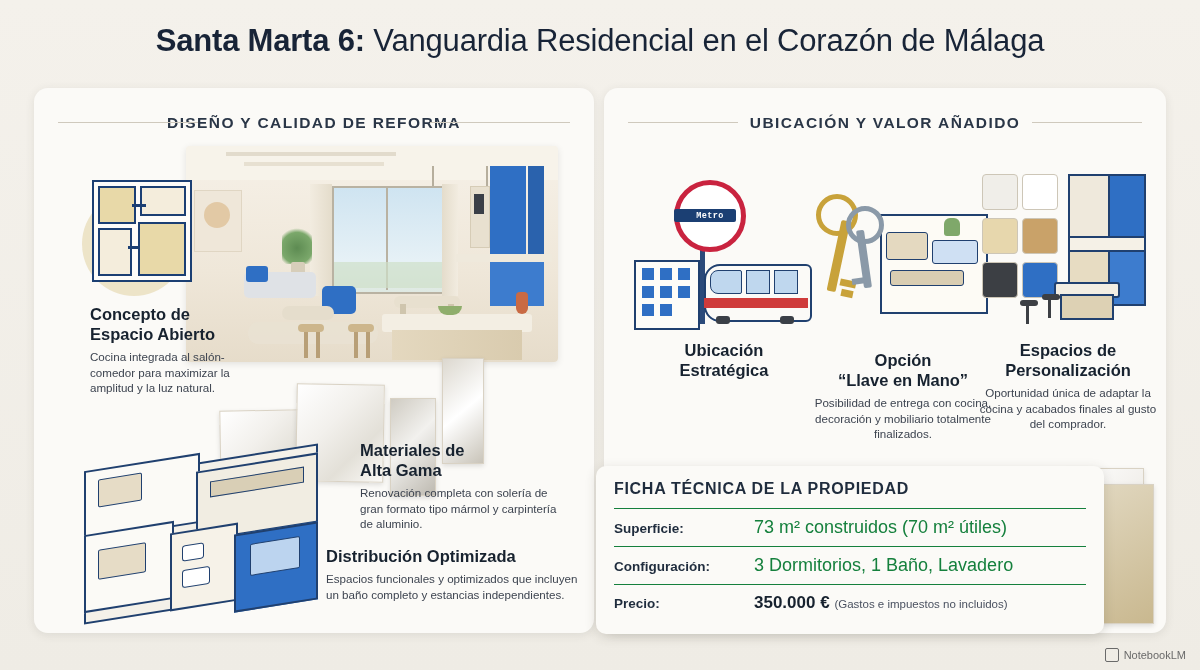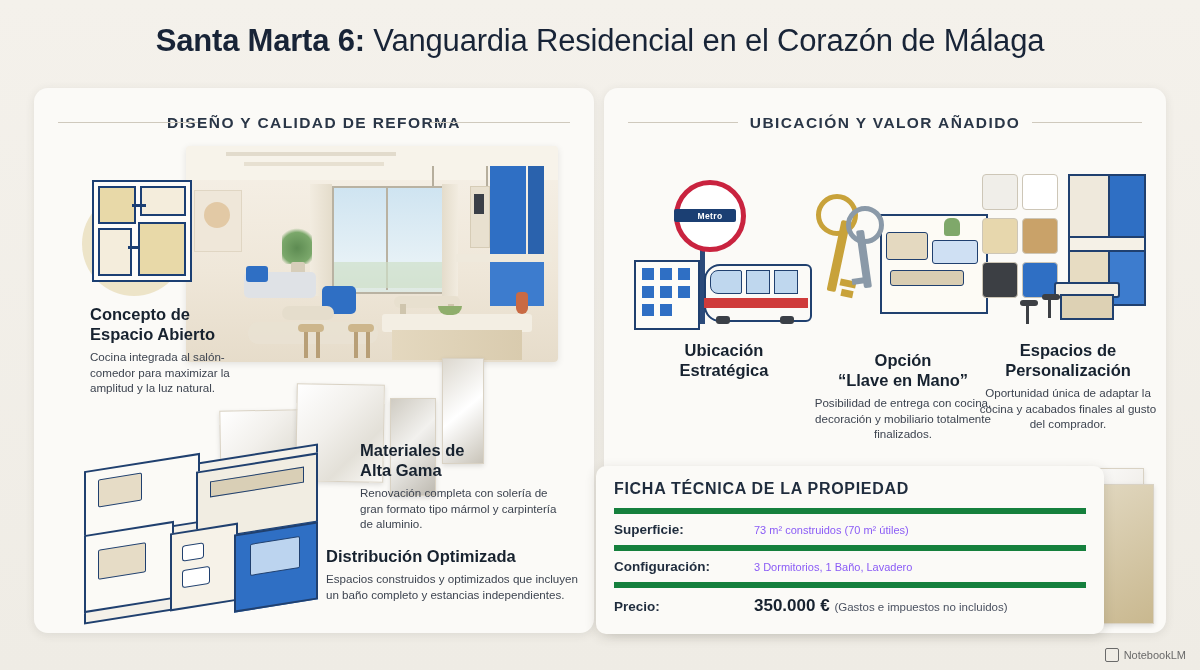--- a/index.html
+++ b/index.html
@@ -132,20 +132,21 @@
     top: 24px; left: -5px;
     border-radius: 2px;
   }
   .metro-text {
     position: relative;
     z-index: 3;
     color: #ffffff;
     font-size: 8.5px;
     font-weight: bold;
     letter-spacing: .4px;
+    font-family: Liberation Mono, monospace;
   }
 
   
   .key-ring {
     position: absolute;
     border: 5px solid #c8a23a;
     border-radius: 50%;
   }
 
   
@@ -165,32 +166,32 @@
     color: #1f2c3d;
     padding: 14px 0 10px 18px;
   }
   #ficha table {
     width: 472px;
     margin: 0 0 0 18px;
     border-collapse: collapse;
   }
   #ficha td {
     padding: 8px 0 8px 0;
-    border-top: 6px solid #15803d;
+    border-top: 1px solid #15803d;
     vertical-align: baseline;
   }
   #ficha td.label {
     width: 140px;
     font-weight: bold;
     font-size: 13.5px;
     color: #1f2c3d;
   }
   #ficha td.value {
-    font-size: 11px;
-    color: #8b5cf6;
+    font-size: 18px;
+    color: #15803d;
   }
   #ficha td.value.price {
     font-size: 17px;
     font-weight: bold;
     color: #17222f;
   }
   #ficha .price-note {
     font-size: 11.5px;
     font-weight: normal;
     color: #4a5160;
@@ -334,21 +335,21 @@
       <div style="position:absolute;left:196px;top:104px;width:48px;height:30px;background:#bcd4ef;border:1.5px solid #20406f;transform:skewY(-9deg);border-radius:2px;"></div>
 
       <div style="position:absolute;left:128px;top:108px;width:20px;height:14px;background:#ffffff;border:1.5px solid #20406f;transform:skewY(-9deg);border-radius:3px;"></div>
       <div style="position:absolute;left:128px;top:132px;width:26px;height:16px;background:#ffffff;border:1.5px solid #20406f;transform:skewY(-9deg);border-radius:3px;"></div>
 
       <div style="position:absolute;left:156px;top:38px;width:92px;height:14px;background:#d9cfb6;border:1.5px solid #20406f;transform:skewY(-9deg);"></div>
     </div>
 
     <div style="position:absolute; left:292px; top:458px; width:252px;">
       <div class="block-title">Distribución Optimizada</div>
-      <div class="block-body">Espacios construidos y optimizados que incluyen un baño completo y estancias independientes.</div>
+      <div class="block-body">Espacios funcionales y optimizados que incluyen un baño completo y estancias independientes.</div>
     </div>
   </div>
 
   <div id="right-panel" class="panel">
 
     <div class="section-heading" style="top:26px;">UBICACIÓN Y VALOR AÑADIDO</div>
     <div class="heading-rule" style="top:34px; left:24px; width:110px;"></div>
     <div class="heading-rule" style="top:34px; left:428px; width:110px;"></div>
 
     <div class="illus" style="left:26px; top:78px; width:190px; height:170px;">

